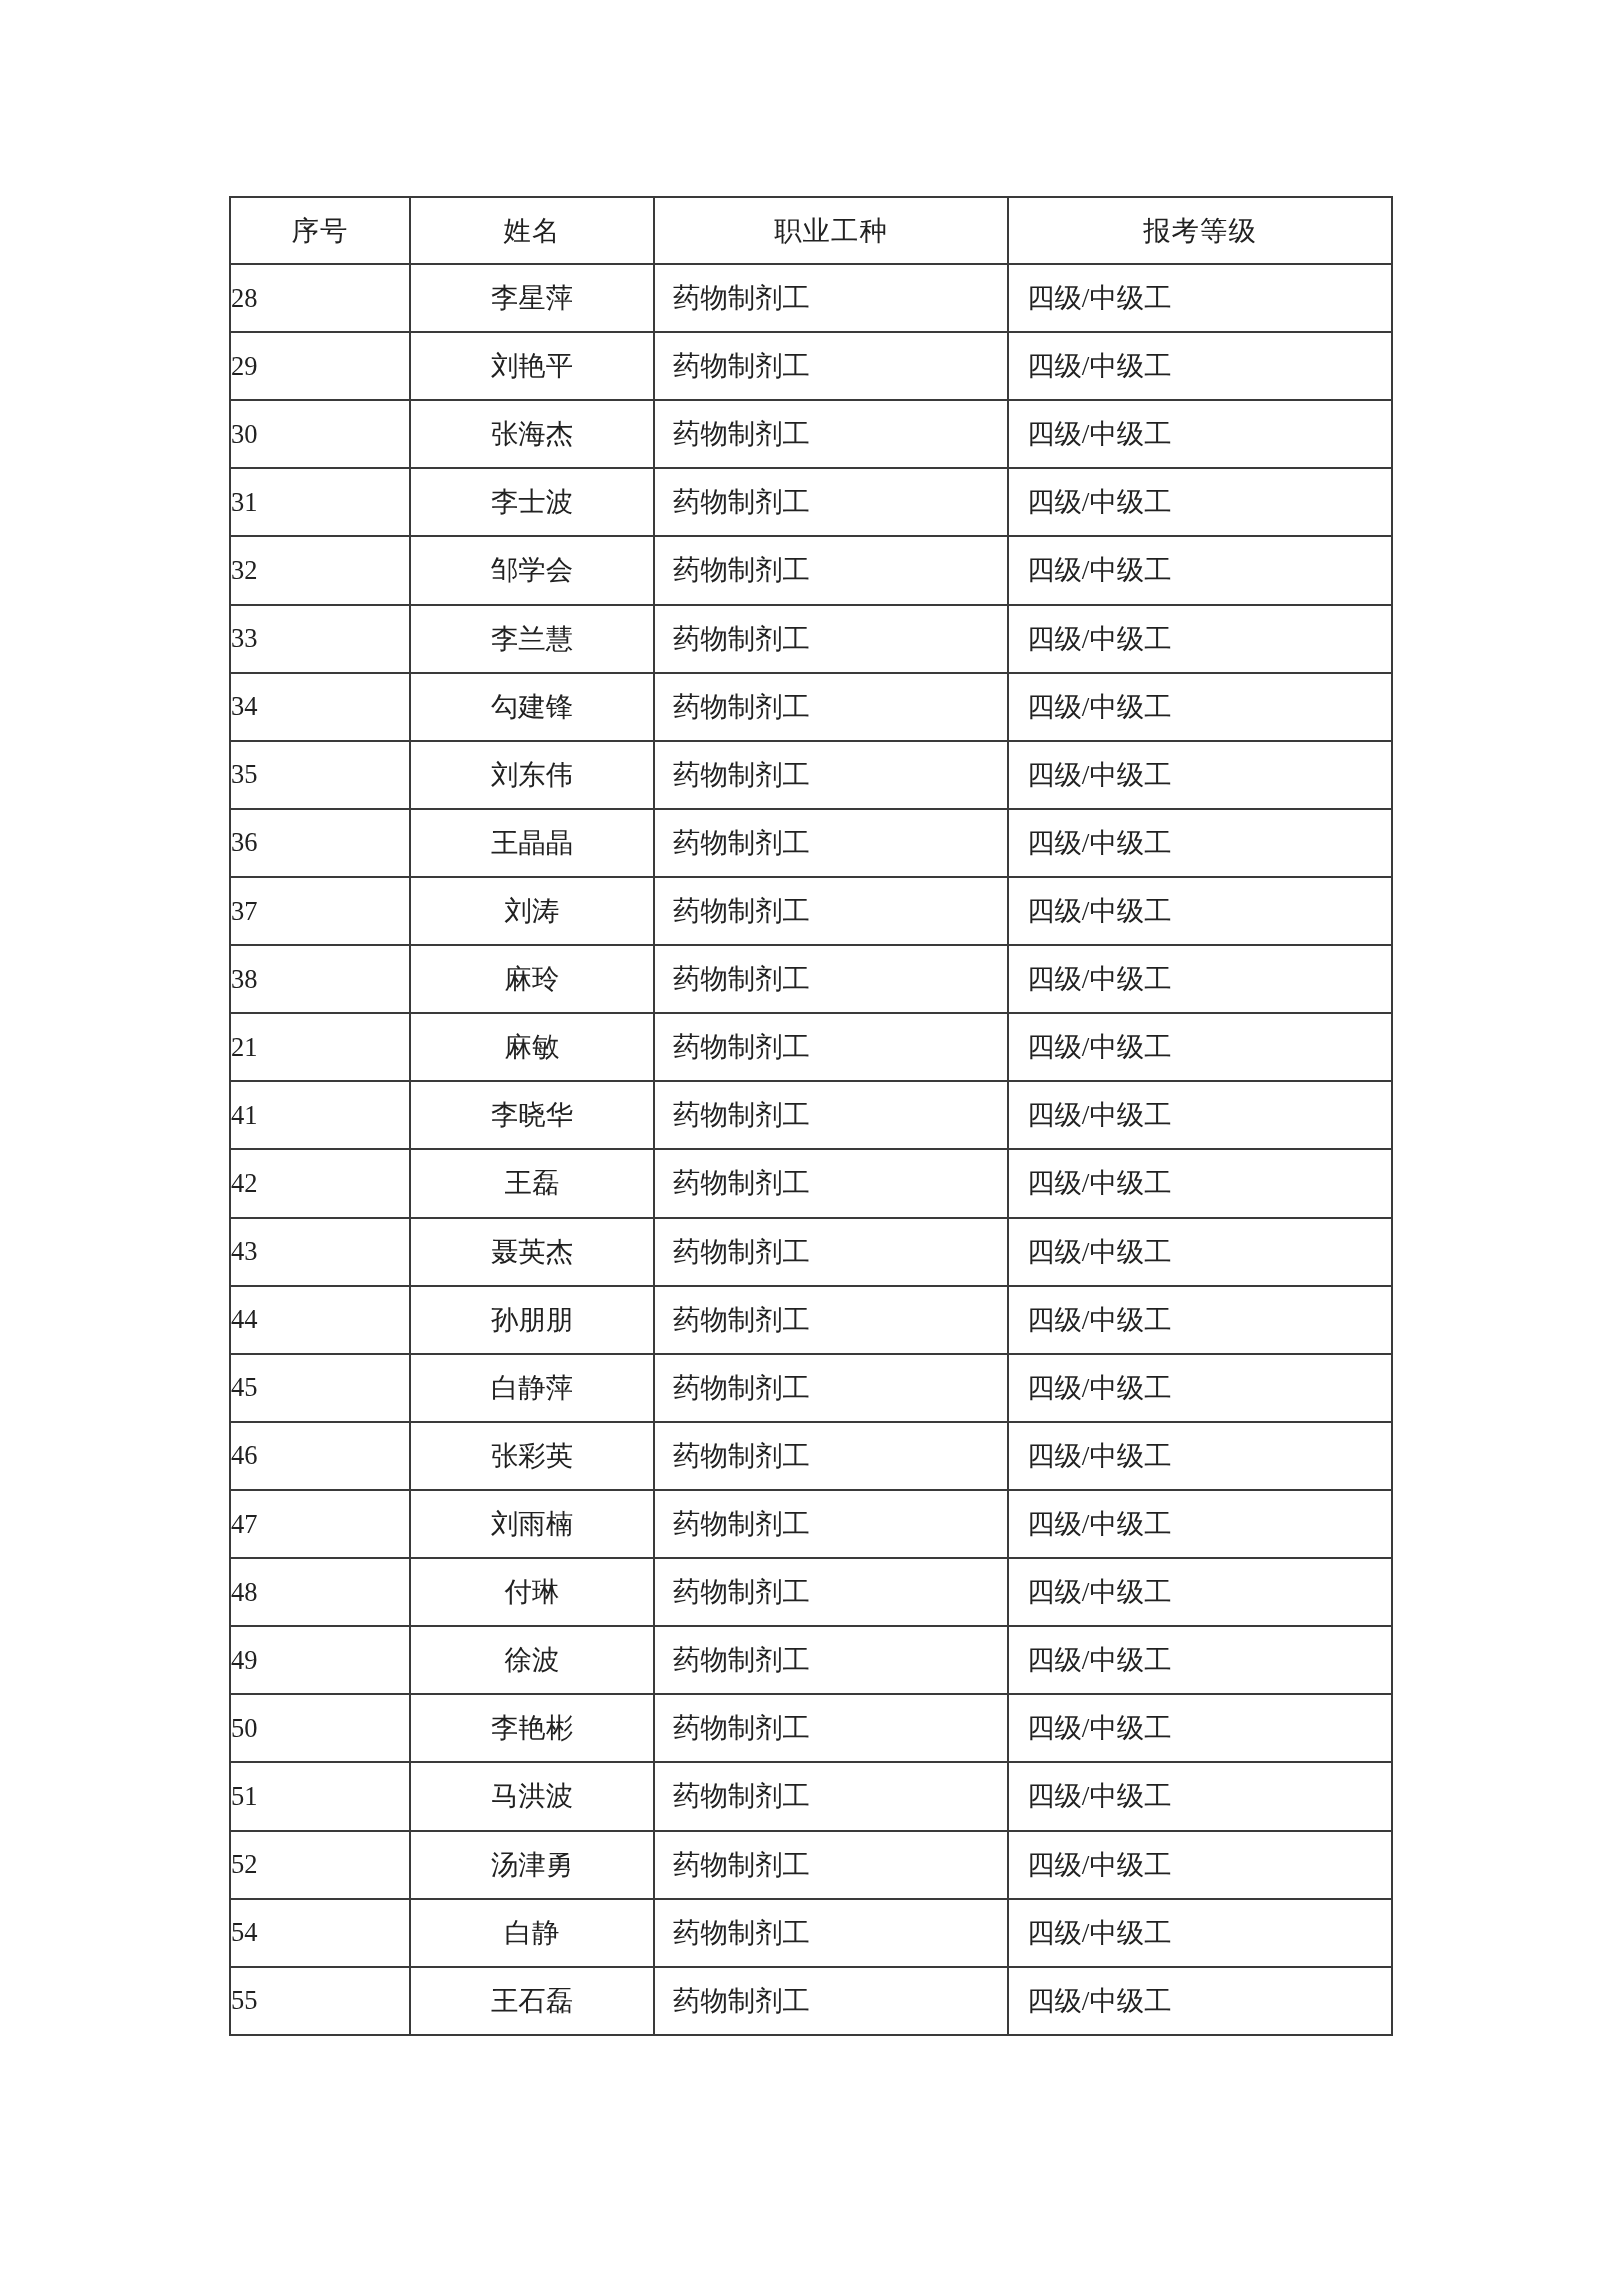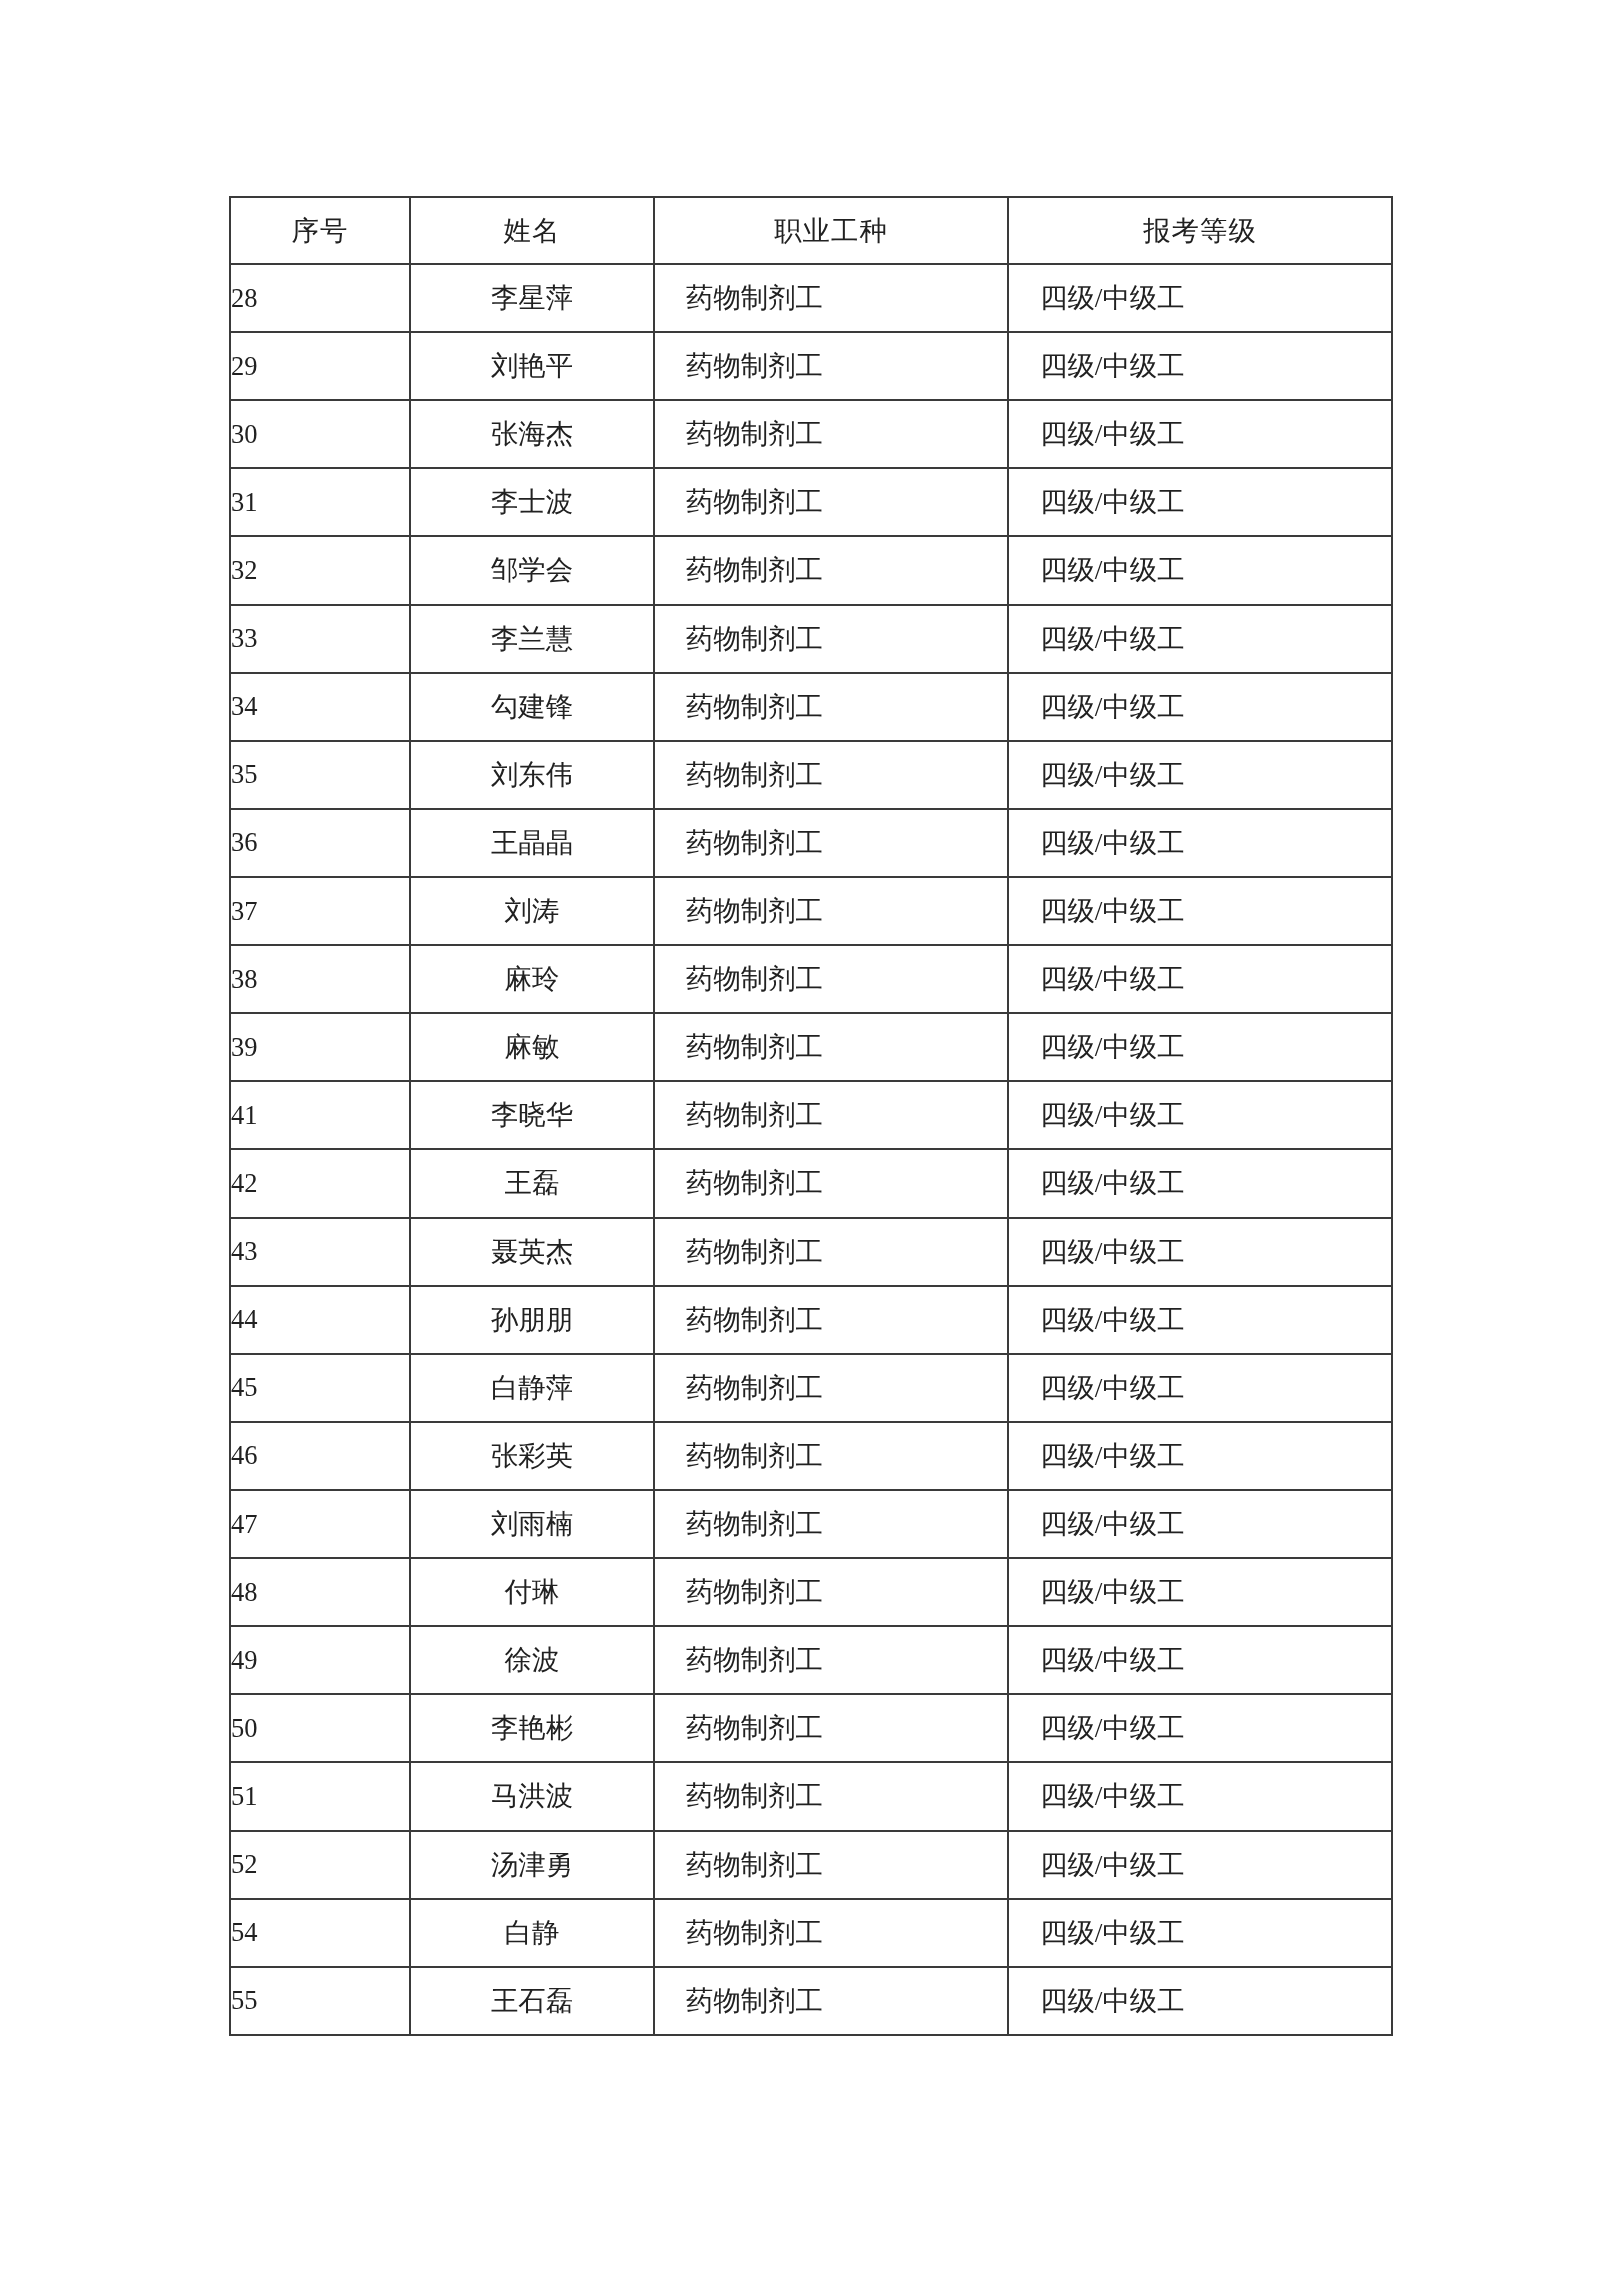--- a/index.html
+++ b/index.html
@@ -45,21 +45,21 @@
     font-size: 26.5px;
   }
   td.cell-name {
     text-align: center;
     font-size: 27.4px;
     margin-top: 20px;
   }
   td.cell-occupation,
   td.cell-level {
     text-align: left;
-    padding-left: 31px;
+    padding-left: 18px;
     font-size: 27.4px;
   }
 </style>
 </head>
 <body>
 
 <div class="page">
   <table class="roster">
     <colgroup>
       <col style="width:180px">
@@ -136,21 +136,21 @@
           <td class="cell-occupation">药物制剂工</td>
           <td class="cell-level">四级/中级工</td>
         </tr>
         <tr>
           <td class="cell-no">38</td>
           <td class="cell-name">麻玲</td>
           <td class="cell-occupation">药物制剂工</td>
           <td class="cell-level">四级/中级工</td>
         </tr>
         <tr>
-          <td class="cell-no">39</td>
+          <td class="cell-no">21</td>
           <td class="cell-name">麻敏</td>
           <td class="cell-occupation">药物制剂工</td>
           <td class="cell-level">四级/中级工</td>
         </tr>
         <tr>
           <td class="cell-no">41</td>
           <td class="cell-name">李晓华</td>
           <td class="cell-occupation">药物制剂工</td>
           <td class="cell-level">四级/中级工</td>
         </tr>

